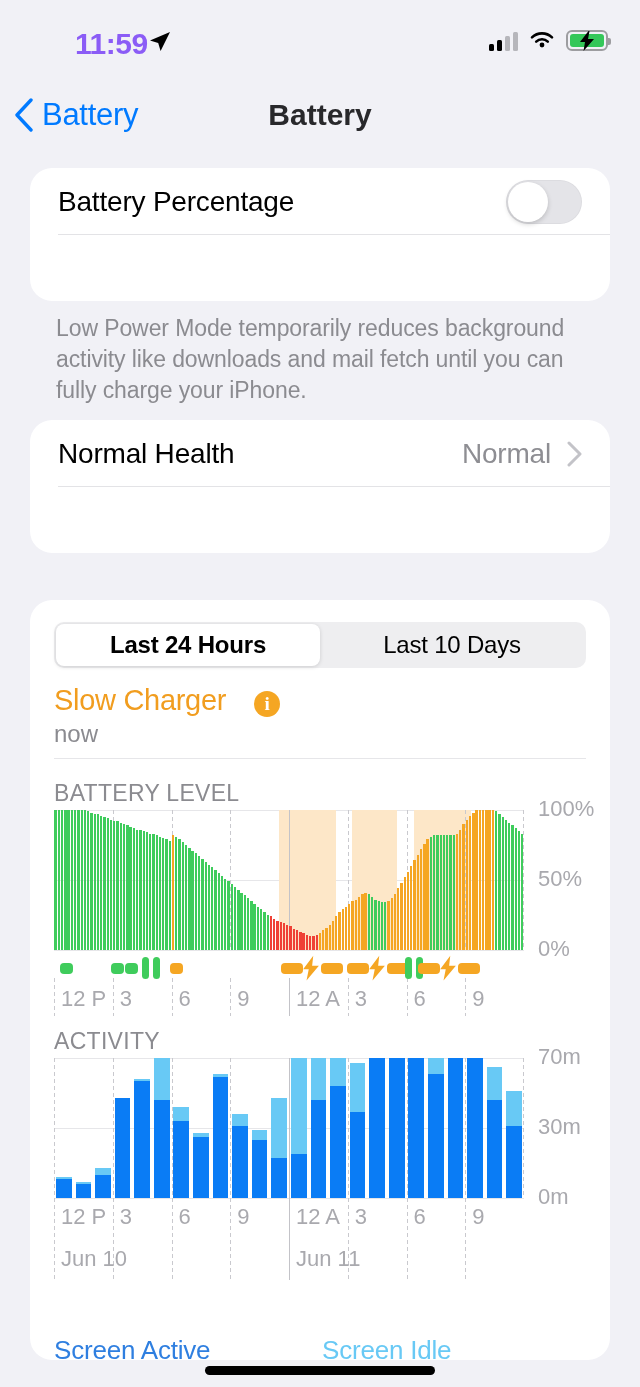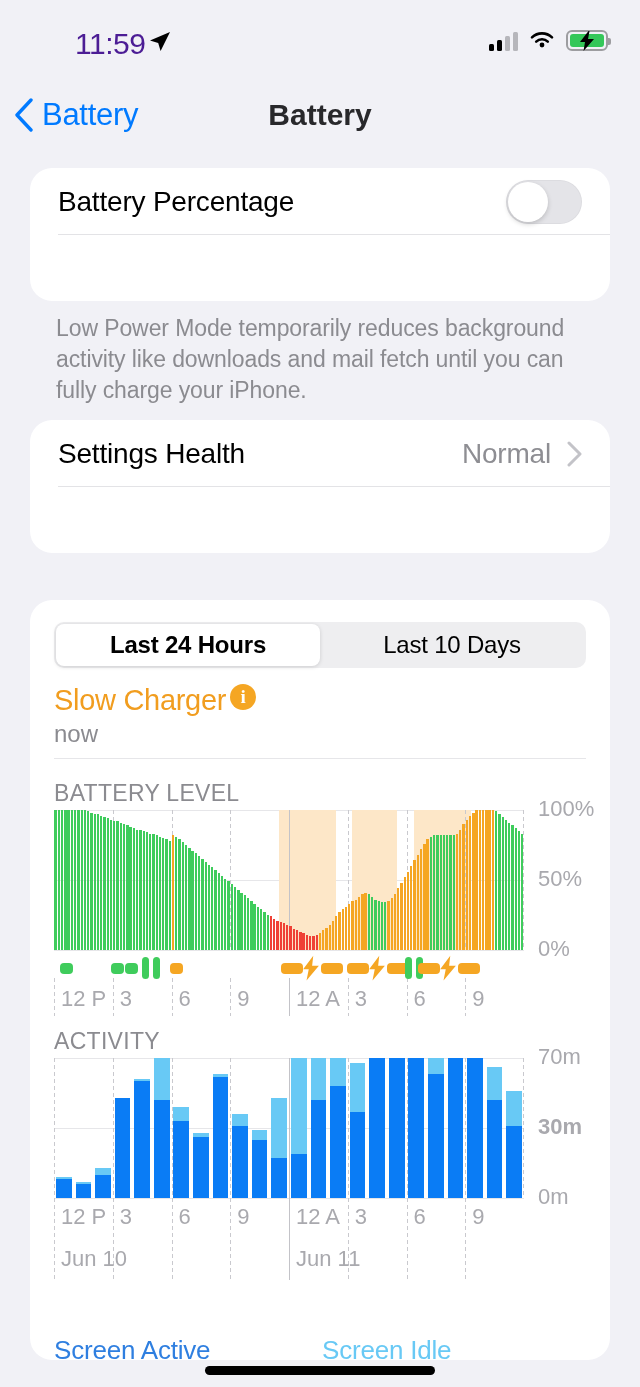--- a/index.html
+++ b/index.html
@@ -8,21 +8,21 @@
     background: #f1f1f6;
     font-family: "Liberation Sans", sans-serif;
     overflow: hidden;
   }
   .screen { position: relative; width: 640px; height: 1387px; background: #f1f1f6; }
 
   
   .statusbar { position: absolute; top: 0; left: 0; width: 640px; height: 80px; }
   .sb-time {
     position: absolute; left: 75px; top: 27px;
-    font-size: 30px; font-weight: 400; color: #4c1d95; letter-spacing: -0.5px;
+    font-size: 30px; font-weight: 700; color: #8b5cf6; letter-spacing: -0.5px;
   }
   .sb-loc { position: absolute; left: 148px; top: 30px; }
   .sb-right { position: absolute; right: 32px; top: 30px; display: flex; align-items: center; gap: 10px; }
   .bars { display: flex; align-items: flex-end; gap: 3px; height: 20px; }
   .bars i { display: block; width: 5px; border-radius: 1.5px; background: #000; }
   .bars i.off { background: #b6b6bb; }
   .bars i:nth-child(1) { height: 7px; }
   .bars i:nth-child(2) { height: 11px; }
   .bars i:nth-child(3) { height: 15px; }
   .bars i:nth-child(4) { height: 19px; }
@@ -80,21 +80,21 @@
   .seg {
     position: absolute; left: 24px; top: 22px; width: 532px; height: 46px;
     background: #eeeef0; border-radius: 10px; display: flex; padding: 2px;
   }
   .seg-item {
     flex: 1; display: flex; align-items: center; justify-content: center;
     font-size: 24px; color: #000; border-radius: 8px; cursor: pointer; letter-spacing: -0.2px;
   }
   .seg-item.active { background: #fff; box-shadow: 0 1px 4px rgba(0,0,0,.14); font-weight: 600; }
 
-  .warn { position: absolute; left: 24px; top: 84px; display: flex; align-items: flex-start; gap: 4px; }
+  .warn { position: absolute; left: 24px; top: 84px; display: flex; align-items: flex-end; gap: 28px; }
   .warn-text { font-size: 29px; color: #f19d1f; letter-spacing: -0.3px; }
   .info-badge {
     width: 26px; height: 26px; border-radius: 50%; background: #f5a623;
     color: #fff; font-size: 19px; font-weight: 700; display: flex;
     align-items: center; justify-content: center; font-family: "Liberation Serif", serif;
   }
   .warn-sub { position: absolute; left: 24px; top: 120px; font-size: 24px; color: #8b8b90; }
   .card-sep { position: absolute; left: 24px; right: 24px; top: 158px; height: 1px; background: #e6e6e9; }
 
   .chart-title {
@@ -177,21 +177,21 @@
           <div class="knob"></div>
         </div>
       <div class="sep"></div>
     </div>
   </div>
 
   <div class="footnote" style="top:313px;">Low Power Mode temporarily reduces background activity like downloads and mail fetch until you can fully charge your iPhone.</div>
 
   <div class="card" style="top:420px;height:133px;">
     <div class="row">
-      <span class="row-label">Settings Health</span>
+      <span class="row-label">Normal Health</span>
       <span class="row-value">Normal</span>
       <span class="chev">
         <svg width="15" height="26" viewBox="0 0 15 26">
             <path d="M2 2l11 11L2 24" stroke="#c3c3c8" stroke-width="3" fill="none" stroke-linecap="round" stroke-linejoin="round"></path>
           </svg>
       </span>
       <div class="sep"></div>
     </div>
   </div>
 
@@ -472,21 +472,21 @@
         <div class="bar" style="left: 374.042px; width: 15.6667px; bottom: 123.667px; height: 16.3333px; background: rgb(104, 201, 245);"></div>
         <div class="bar" style="left: 393.625px; width: 15.6667px; height: 140px; background: rgb(10, 124, 245);"></div>
         <div class="bar" style="left: 413.208px; width: 15.6667px; height: 140px; background: rgb(10, 124, 245);"></div>
         <div class="bar" style="left: 432.792px; width: 15.6667px; height: 98px; background: rgb(10, 124, 245);"></div>
         <div class="bar" style="left: 432.792px; width: 15.6667px; bottom: 98px; height: 32.6667px; background: rgb(104, 201, 245);"></div>
         <div class="bar" style="left: 452.375px; width: 15.6667px; height: 72.3333px; background: rgb(10, 124, 245);"></div>
         <div class="bar" style="left: 452.375px; width: 15.6667px; bottom: 72.3333px; height: 35px; background: rgb(104, 201, 245);"></div>
       </div>
     <div id="actYAxis">
         <div class="axis-lbl" style="left: 508px; top: 584px;">0m</div>
-        <div class="axis-lbl" style="left: 508px; top: 514px; font-weight: bold;">30m</div>
+        <div class="axis-lbl" style="left: 508px; top: 514px;">30m</div>
         <div class="axis-lbl" style="left: 508px; top: 444px;">70m</div>
       </div>
     <div id="actXAxis">
         <div class="tick" style="left: 31px; top: 604px;">12 P</div>
         <div class="vdash" style="position: absolute; left: 24px; top: 598px; height: 82px; bottom: auto;"></div>
         <div class="tick" style="left: 89.75px; top: 604px;">3</div>
         <div class="vdash" style="position: absolute; left: 82.75px; top: 598px; height: 82px; bottom: auto;"></div>
         <div class="tick" style="left: 148.5px; top: 604px;">6</div>
         <div class="vdash" style="position: absolute; left: 141.5px; top: 598px; height: 82px; bottom: auto;"></div>
         <div class="tick" style="left: 207.25px; top: 604px;">9</div>

